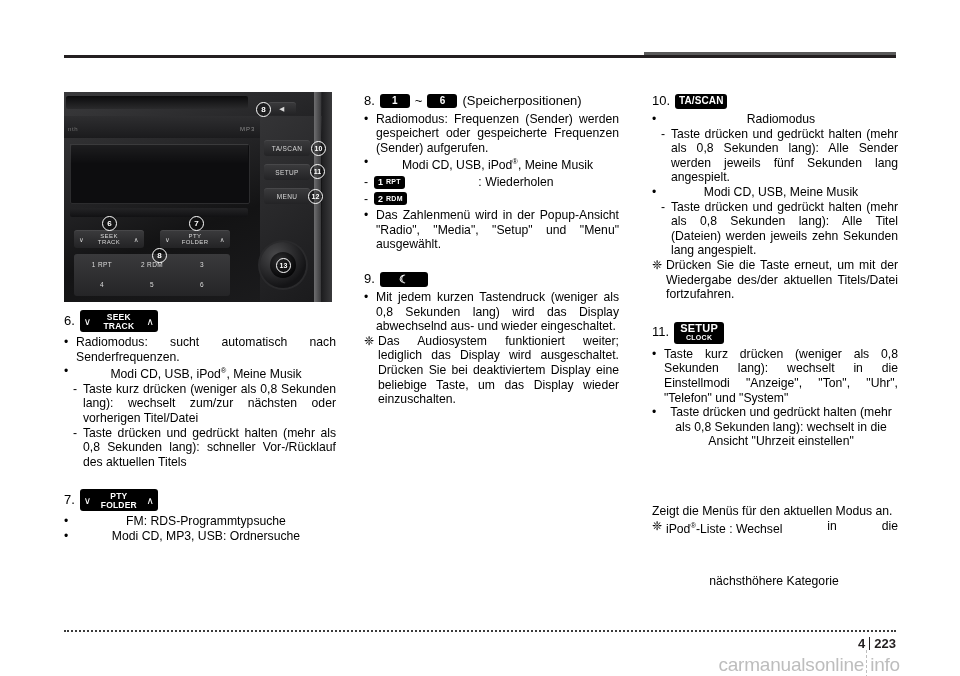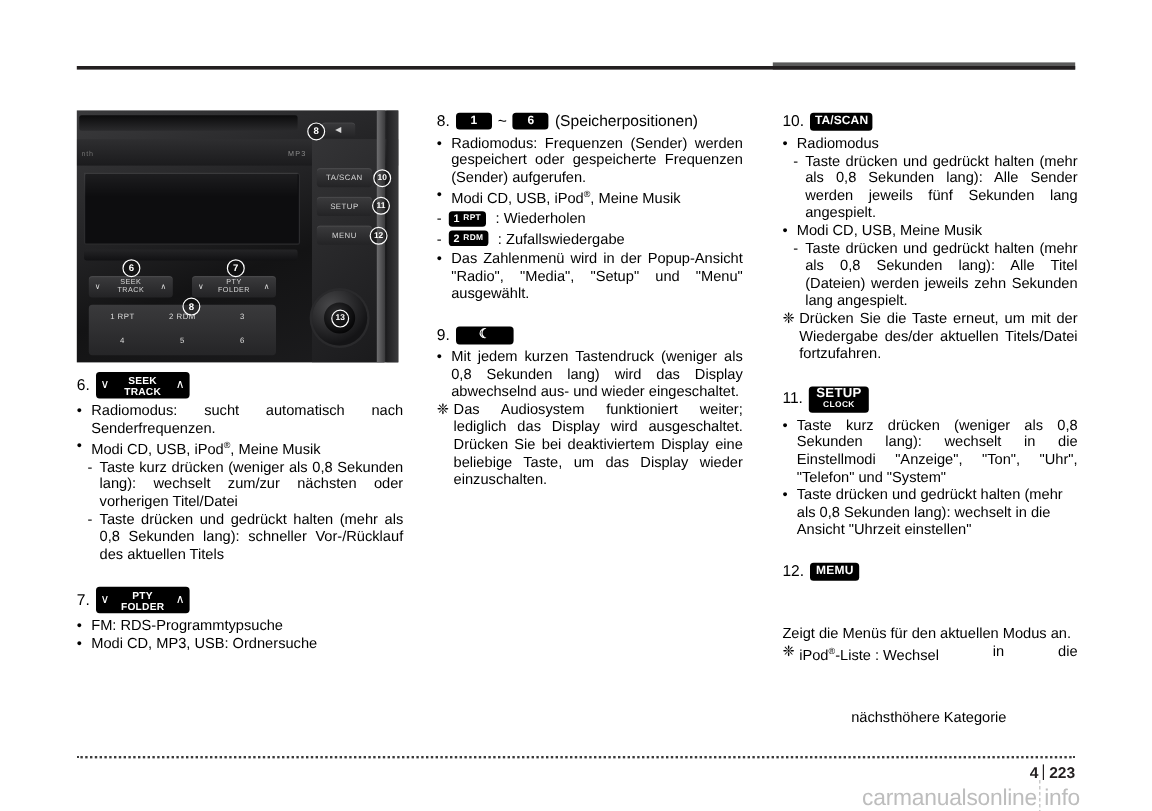--- a/index.html
+++ b/index.html
@@ -212,21 +212,21 @@
   .num { font-size: 13px; }
   .bullet-line {
     display: flex; gap: 4px;
     text-align: justify;
     margin-bottom: 0px;
   }
   .bullet-line > .mark { flex: none; width: 8px; }
   .bullet-line > .mark.dash { width: 6px; }
   .bullet-line > .mark.note { width: 10px; }
   .bullet-line > .txt { flex: 1; text-align: justify; }
-  .bullet-line > .txt.nojust { text-align: left; }
+  .bullet-line > .txt.nojust { text-align: center; }
   .sub { margin-left: 9px; }
   .plainline { margin-bottom: 0px; text-align: justify; margin-top: 37px; }
 
   
   .keycap {
     display: inline-flex;
     align-items: center; justify-content: center;
     background: #000; color: #fff;
     border-radius: 3px;
     font-weight: bold;
@@ -416,21 +416,20 @@
         <span class="sm">RPT</span>
       </span>
       <span class="txt nojust" style="margin-left:4px;">: Wiederholen</span>
     </div>
     <div class="bullet-line sub" style="align-items:center;margin:2px 0;">
       <span class="mark dash">-</span>
       <span class="keycap kc-rpt">
         <span>2</span>
         <span class="sm">RDM</span>
       </span>
-      <span class="txt nojust" style="margin-left:4px;">: Zufallswiedergabe</span>
     </div>
     <div class="bullet-line">
       <span class="mark">•</span>
       <span class="txt">Das Zahlenmenü wird in der Popup-Ansicht "Radio", "Media", "Setup" und "Menu" ausgewählt.</span>
     </div>
   </div>
 
   <div class="gap-l"></div>
 
   <div class="item">
@@ -496,24 +495,20 @@
     </div>
     <div class="bullet-line">
       <span class="mark">•</span>
       <span class="txt nojust">Taste drücken und gedrückt halten (mehr als 0,8 Sekunden lang): wechselt in die Ansicht "Uhrzeit einstellen"</span>
     </div>
   </div>
 
   <div class="gap-l"></div>
 
   <div class="item">
-    <div class="item-head">
-      <span class="num">12.</span>
-      <span class="keycap kc-word">MEMU</span>
-    </div>
     <div class="plainline">Zeigt die Menüs für den aktuellen Modus an.</div>
     <div class="bullet-line" style="margin-top:1px;">
       <span class="mark note">❈</span>
       <span class="txt" style="display:flex;justify-content:space-between;">
         <span>iPod<sup>®</sup>-Liste : Wechsel</span>
         <span>in</span>
         <span>die</span>
       </span>
     </div>
     <div class="plainline" style="text-align:center;padding-right:2px;">nächsthöhere Kategorie</div>

